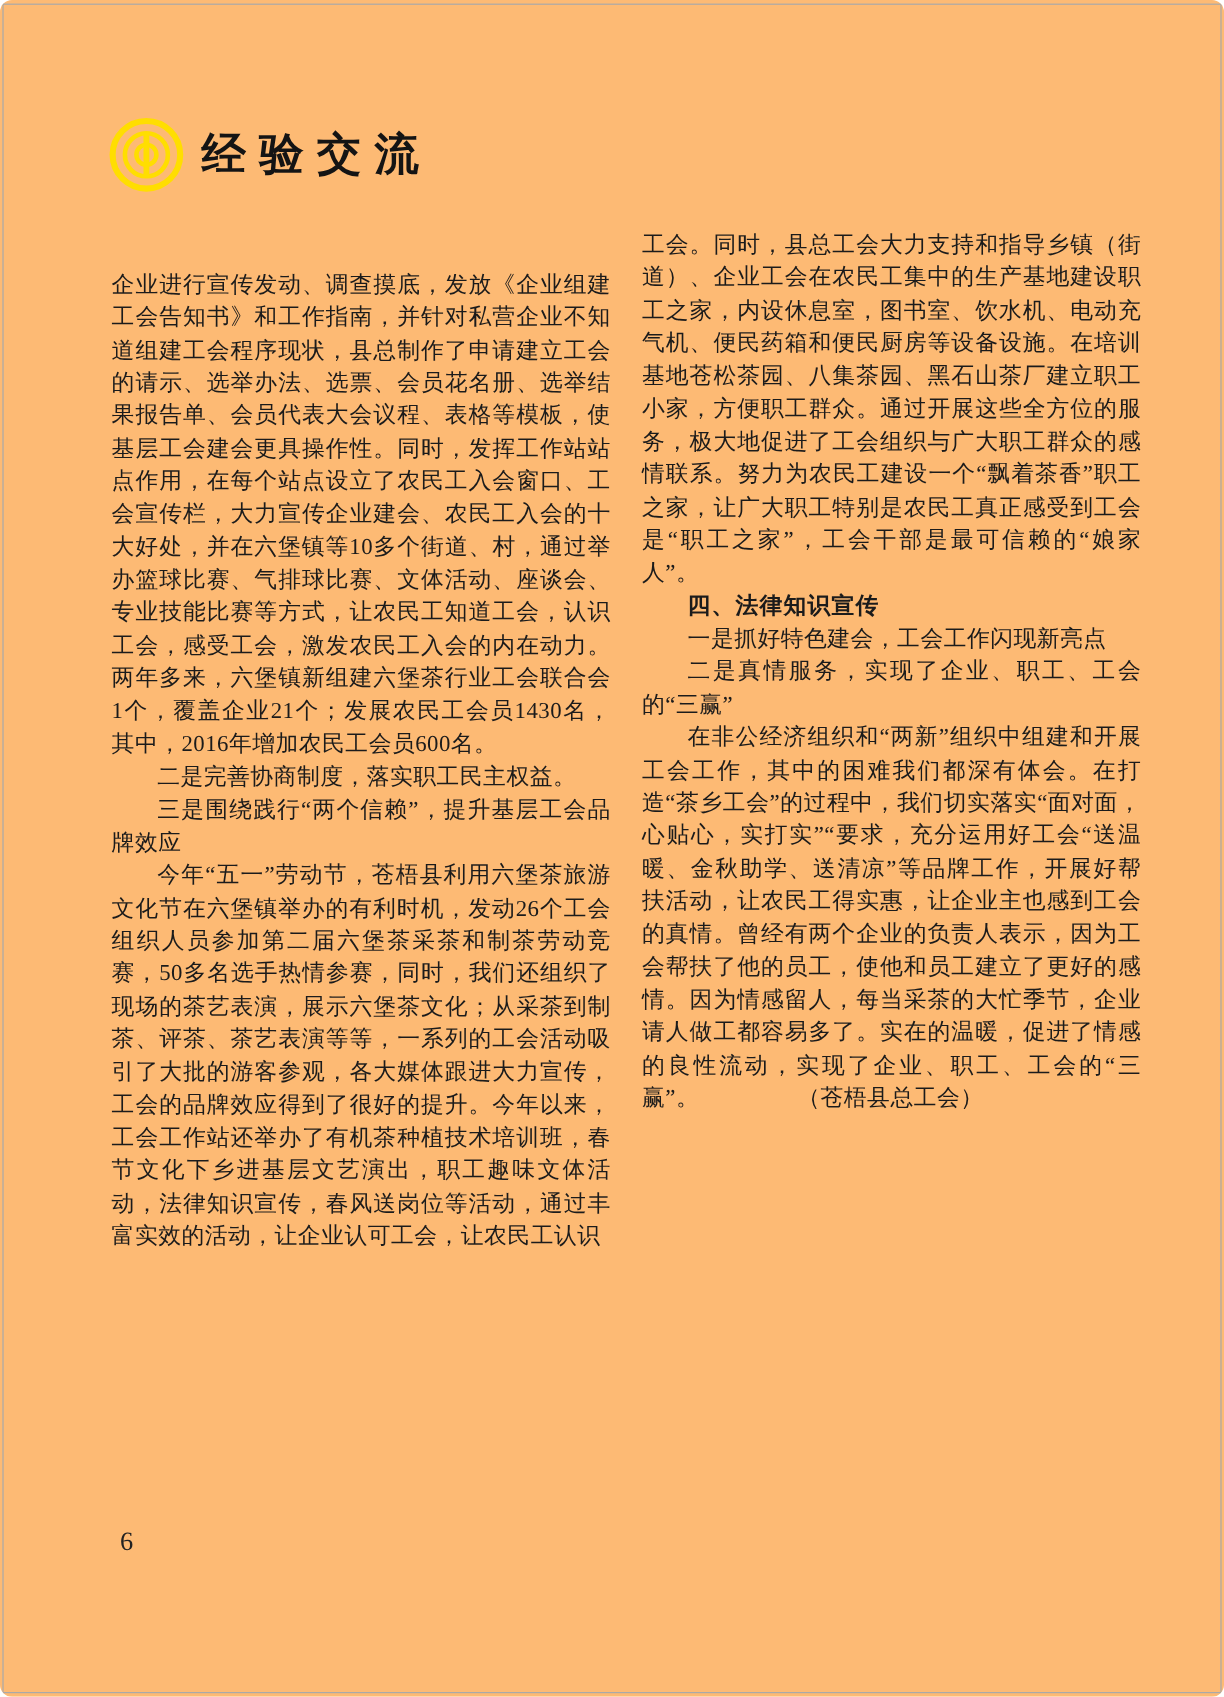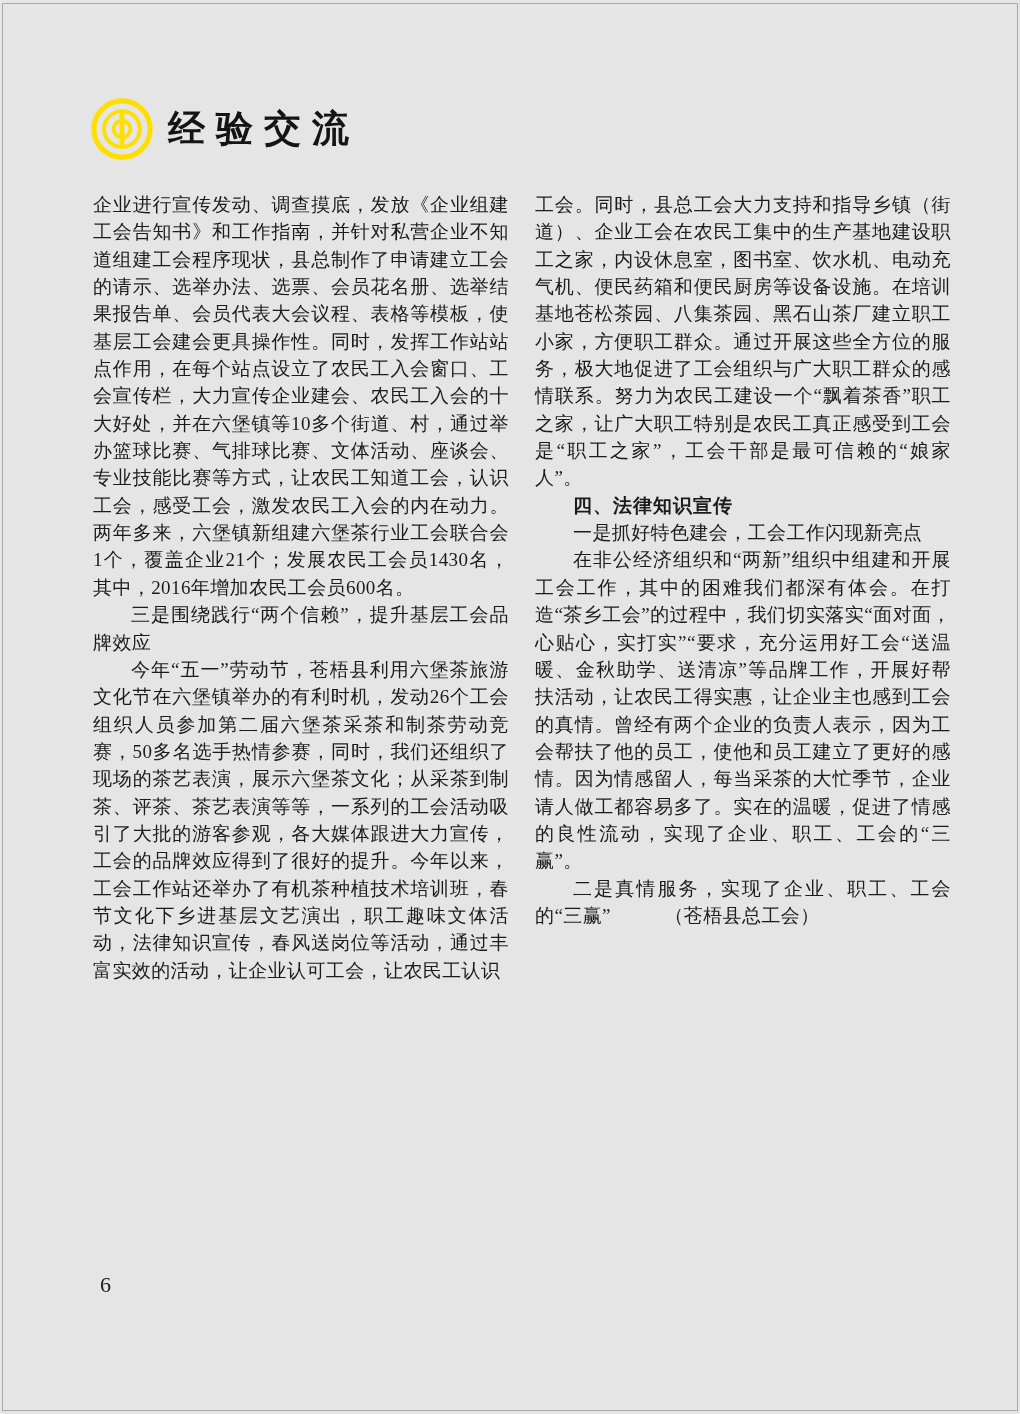--- a/index.html
+++ b/index.html
@@ -1,22 +1,23 @@
 <!DOCTYPE html>
 <html><head>
 <meta charset="utf-8">
 <style>
   html,body{margin:0;padding:0;background:#ffffff;}
   .page{
     position:relative;
     width:1020px;height:1414px;
-    background:#e5e5e5;
+    background:#fdba74;
     font-family:"Liberation Serif","DejaVu Serif",serif;
     color:#1b1b1b;
     overflow:hidden;
+    border-radius:10px;
   }
   .frame{
     position:absolute;left:2px;top:3px;right:2px;bottom:3px;
     border:1px solid #a9a9a9;
     pointer-events:none;
   }
   .header{
     position:absolute;left:90px;top:96px;height:66px;
     display:flex;align-items:center;
   }
@@ -30,21 +31,21 @@
     font-family:"Liberation Serif","DejaVu Serif",serif;
     white-space:nowrap;
   }
   .col{
     position:absolute;top:191px;width:416px;
     font-size:19px;
     line-height:27.35px;
     text-align:justify;
     letter-spacing:0.4px;
   }
-  .col-left{left:93px;}
+  .col-left{left:93px;margin-top:33px;}
   .col-right{left:535px;}
   .col p{margin:0;}
   .indent{text-indent:2em;}
   .bold-head{
     font-weight:bold;
     font-family:"Liberation Sans","DejaVu Sans",sans-serif;
     letter-spacing:1px;
   }
   .attribution{
     text-align:center;
@@ -68,27 +69,28 @@
       <circle cx="50" cy="50" r="44" fill="none" stroke-width="8" stroke="#FFDE00"></circle>
       <circle cx="50" cy="50" r="28" fill="none" stroke-width="6" stroke="#FFDE00"></circle>
       <circle cx="50" cy="50" r="13" fill="none" stroke-width="6" stroke="#FFDE00"></circle>
       <rect x="46.2" y="20" width="7.6" height="60" fill="#FFDE00"></rect>
     </svg>
     <div class="page-title">经验交流</div>
   </div>
 
   <div class="col col-left">
     <p>企业进行宣传发动、调查摸底，发放《企业组建工会告知书》和工作指南，并针对私营企业不知道组建工会程序现状，县总制作了申请建立工会的请示、选举办法、选票、会员花名册、选举结果报告单、会员代表大会议程、表格等模板，使基层工会建会更具操作性。同时，发挥工作站站点作用，在每个站点设立了农民工入会窗口、工会宣传栏，大力宣传企业建会、农民工入会的十大好处，并在六堡镇等10多个街道、村，通过举办篮球比赛、气排球比赛、文体活动、座谈会、专业技能比赛等方式，让农民工知道工会，认识工会，感受工会，激发农民工入会的内在动力。两年多来，六堡镇新组建六堡茶行业工会联合会1个，覆盖企业21个；发展农民工会员1430名，其中，2016年增加农民工会员600名。</p>
+    <p class="indent">二是完善协商制度，落实职工民主权益。</p>
     <p class="indent">三是围绕践行“两个信赖”，提升基层工会品牌效应</p>
     <p class="indent">今年“五一”劳动节，苍梧县利用六堡茶旅游文化节在六堡镇举办的有利时机，发动26个工会组织人员参加第二届六堡茶采茶和制茶劳动竞赛，50多名选手热情参赛，同时，我们还组织了现场的茶艺表演，展示六堡茶文化；从采茶到制茶、评茶、茶艺表演等等，一系列的工会活动吸引了大批的游客参观，各大媒体跟进大力宣传，工会的品牌效应得到了很好的提升。今年以来，工会工作站还举办了有机茶种植技术培训班，春节文化下乡进基层文艺演出，职工趣味文体活动，法律知识宣传，春风送岗位等活动，通过丰富实效的活动，让企业认可工会，让农民工认识</p>
   </div>
 
   <div class="col col-right">
     <p>工会。同时，县总工会大力支持和指导乡镇（街道）、企业工会在农民工集中的生产基地建设职工之家，内设休息室，图书室、饮水机、电动充气机、便民药箱和便民厨房等设备设施。在培训基地苍松茶园、八集茶园、黑石山茶厂建立职工小家，方便职工群众。通过开展这些全方位的服务，极大地促进了工会组织与广大职工群众的感情联系。努力为农民工建设一个“飘着茶香”职工之家，让广大职工特别是农民工真正感受到工会是“职工之家”，工会干部是最可信赖的“娘家人”。</p>
     <p class="indent bold-head">四、法律知识宣传</p>
     <p class="indent">一是抓好特色建会，工会工作闪现新亮点</p>
+    <p class="indent">二是真情服务，实现了企业、职工、工会的“三赢”</p>
     <p class="indent">在非公经济组织和“两新”组织中组建和开展工会工作，其中的困难我们都深有体会。在打造“茶乡工会”的过程中，我们切实落实“面对面，心贴心，实打实”“要求，充分运用好工会“送温暖、金秋助学、送清凉”等品牌工作，开展好帮扶活动，让农民工得实惠，让企业主也感到工会的真情。曾经有两个企业的负责人表示，因为工会帮扶了他的员工，使他和员工建立了更好的感情。因为情感留人，每当采茶的大忙季节，企业请人做工都容易多了。实在的温暖，促进了情感的良性流动，实现了企业、职工、工会的“三赢”。</p>
-    <p class="indent">二是真情服务，实现了企业、职工、工会的“三赢”</p>
     <div class="attribution">（苍梧县总工会）</div>
   </div>
 
   <div class="page-number">6</div>
 </div>
 
 </body></html>

